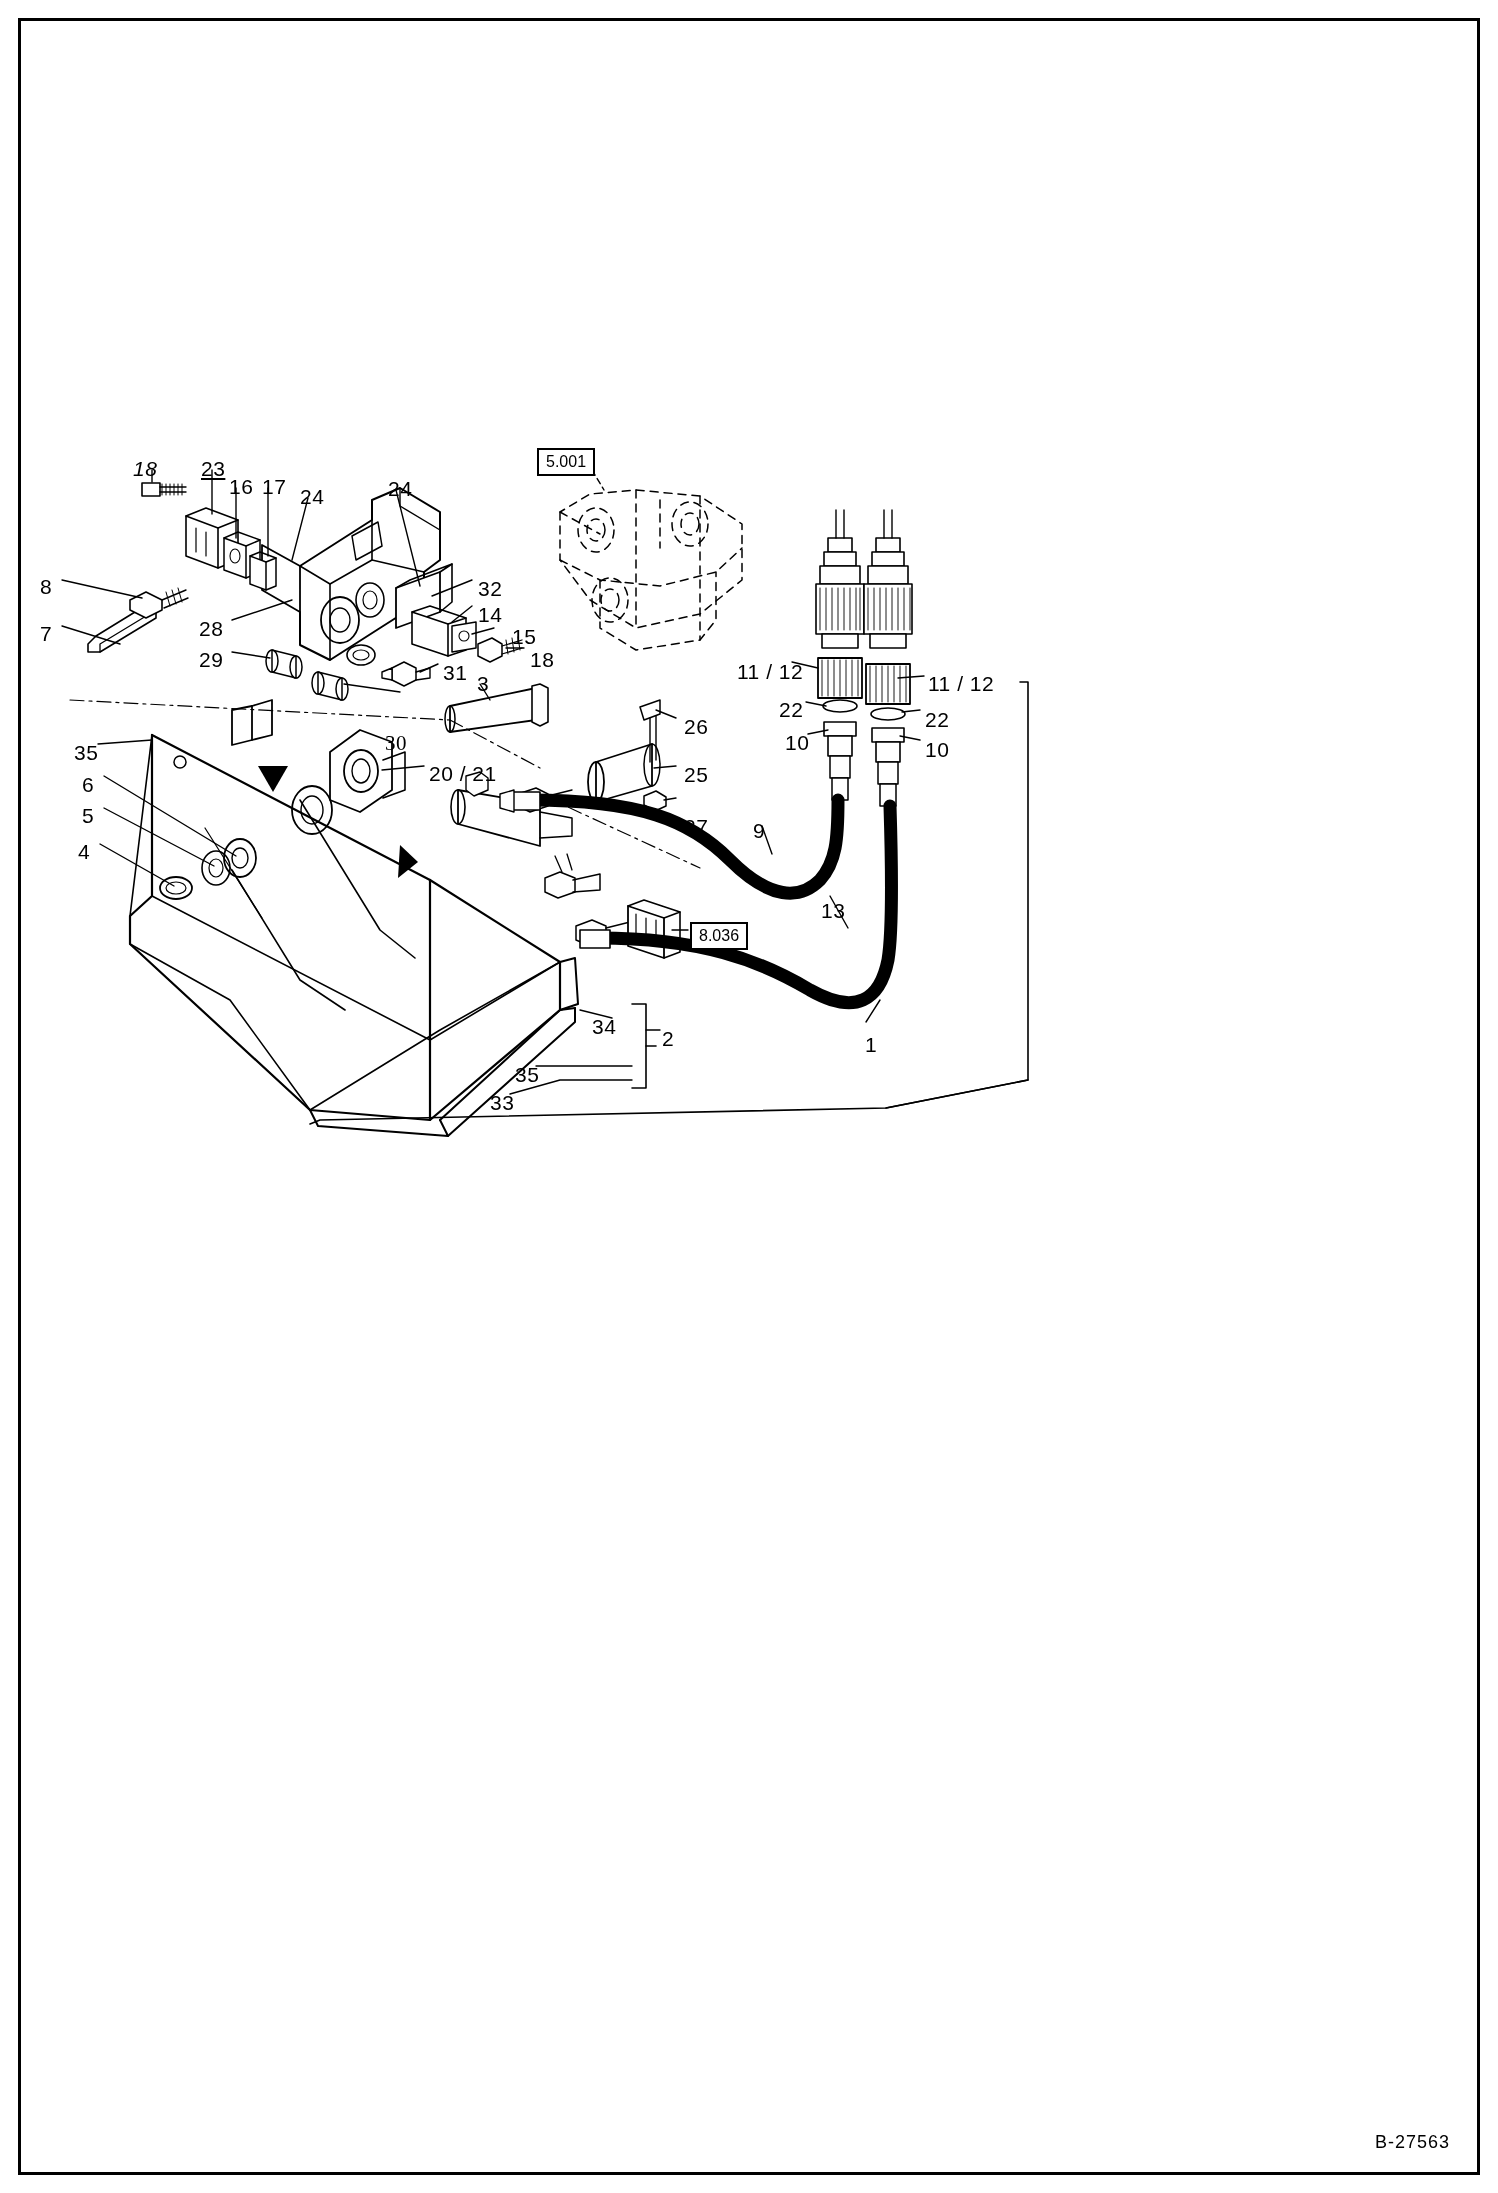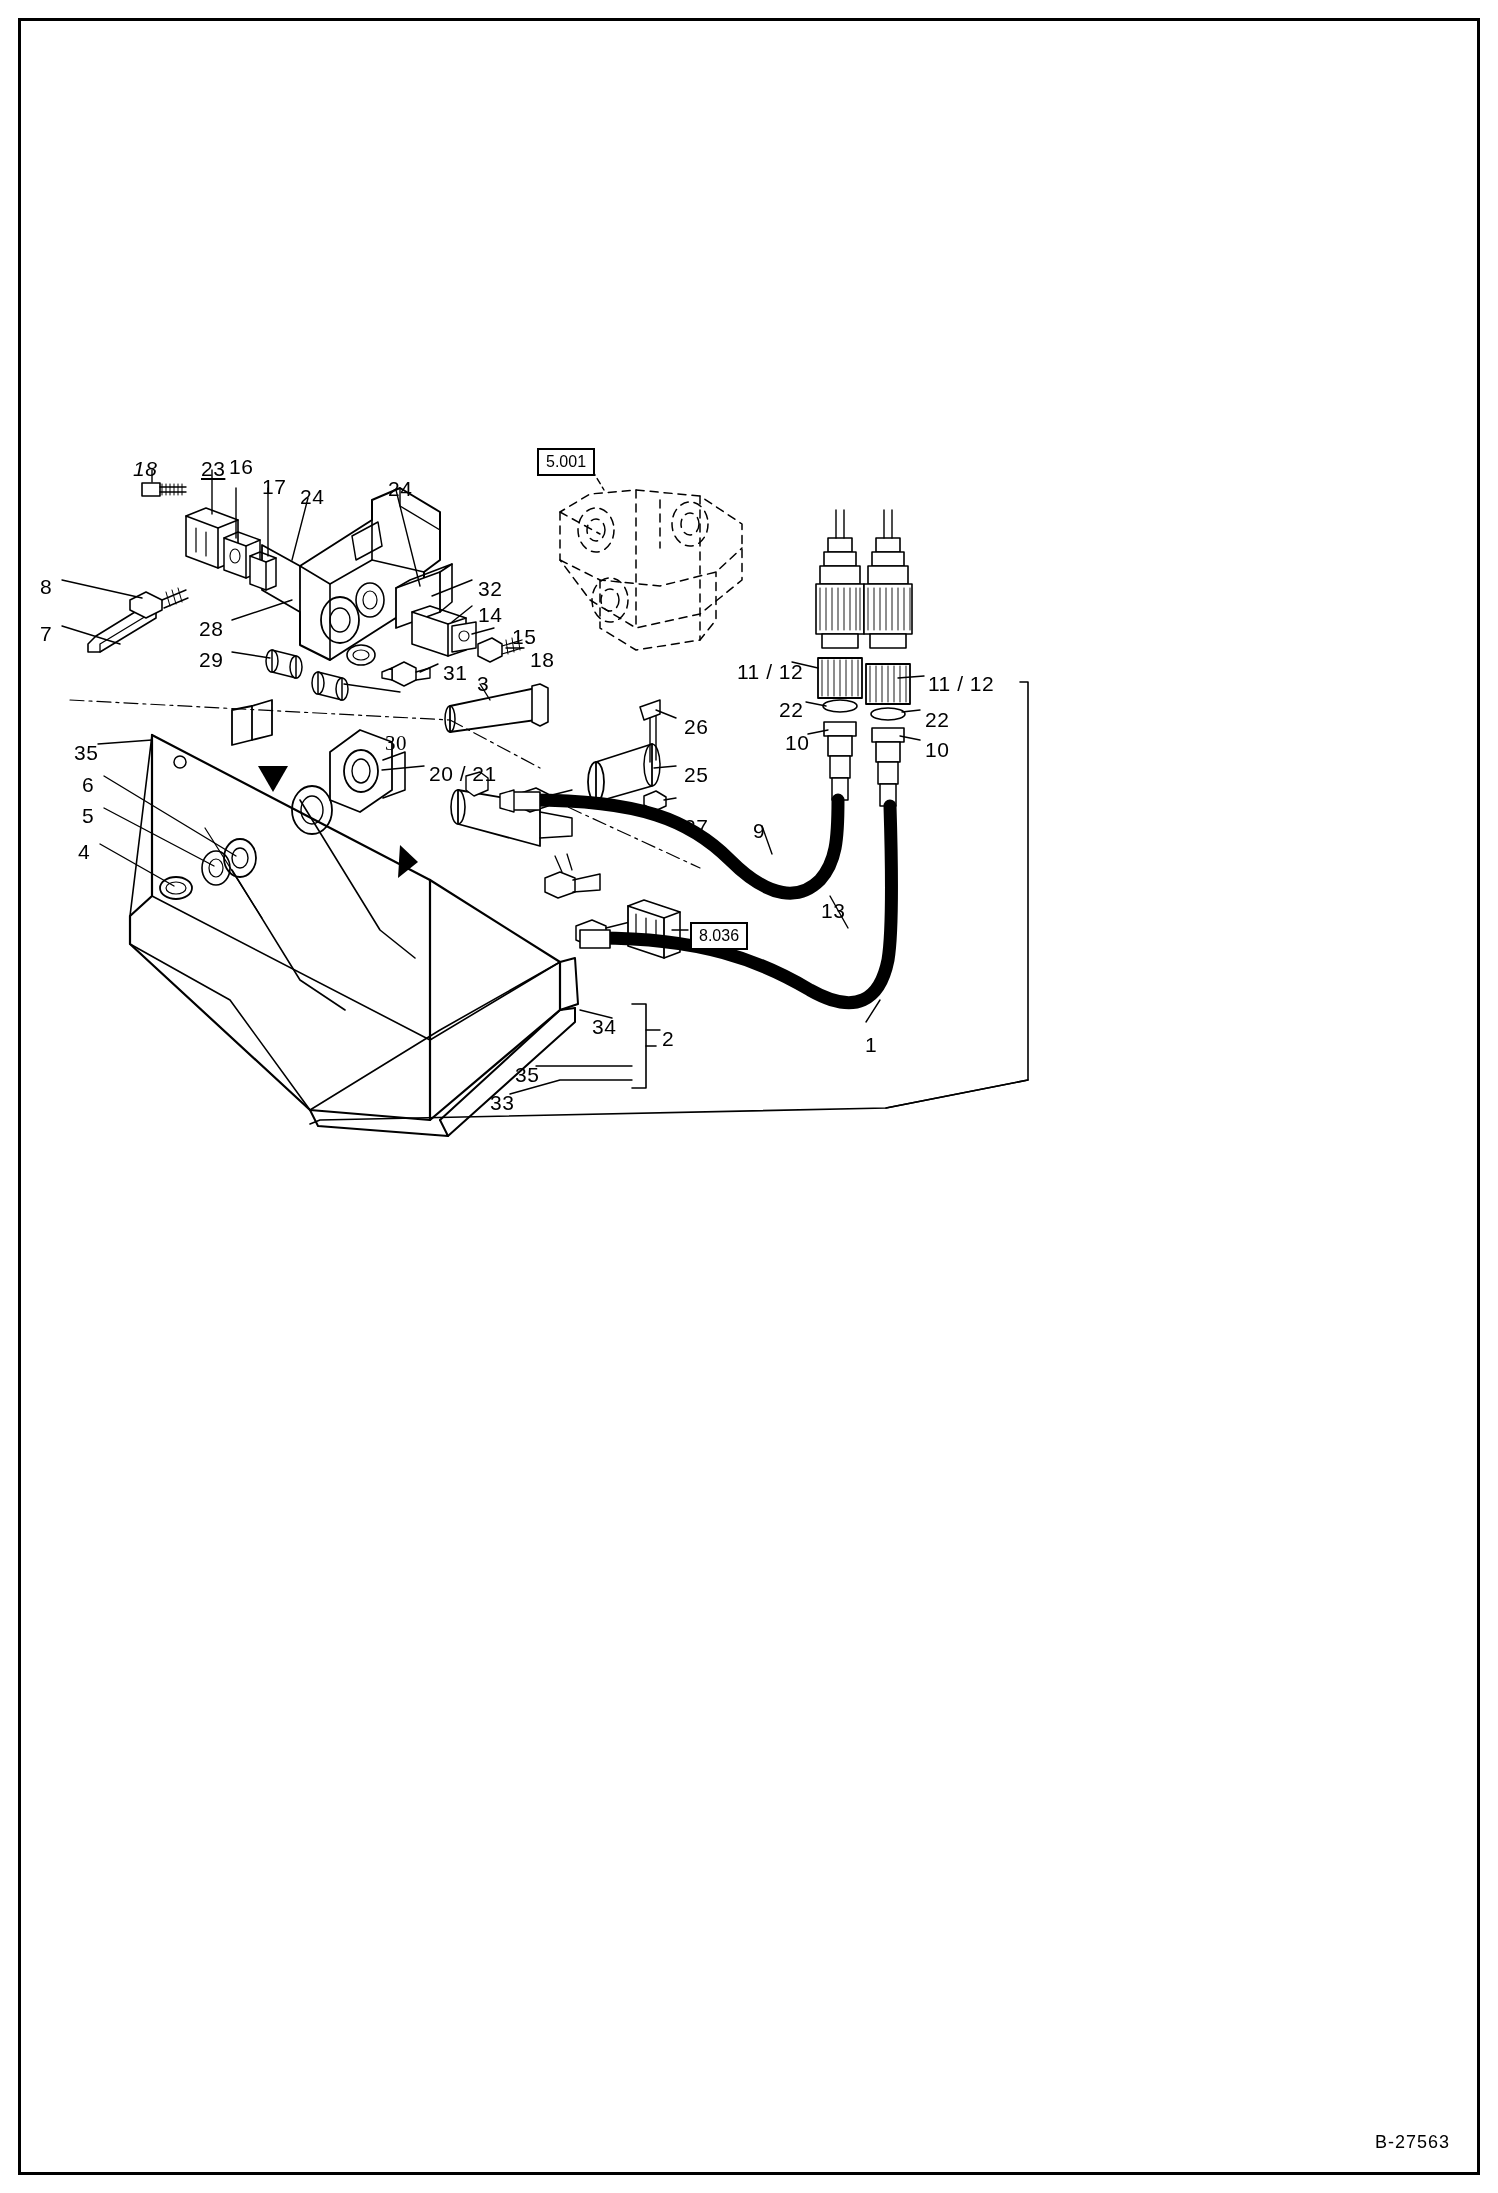--- a/index.html
+++ b/index.html
@@ -340,21 +340,21 @@
       </g>
 
     </g>
   </svg>
 
   <div class="boxref" style="left:537px; top:448px;">5.001</div>
   <div class="boxref" style="left:690px; top:922px;">8.036</div>
 
   <div class="callout" style="left:133px; top:457px;font-style:italic;">18</div>
   <div class="callout" style="left:201px; top:457px;text-decoration:underline;">23</div>
-  <div class="callout" style="left:229px; top:455px;">16</div>
+  <div class="callout" style="left:229px; top:475px;">16</div>
   <div class="callout" style="left:262px; top:475px;">17</div>
   <div class="callout" style="left:300px; top:485px;">24</div>
   <div class="callout" style="left:388px; top:477px;">24</div>
   <div class="callout" style="left:40px; top:575px;">8</div>
   <div class="callout" style="left:40px; top:622px;">7</div>
   <div class="callout" style="left:199px; top:617px;">28</div>
   <div class="callout" style="left:199px; top:648px;">29</div>
   <div class="callout" style="left:478px; top:577px;">32</div>
   <div class="callout" style="left:478px; top:603px;">14</div>
   <div class="callout" style="left:500px; top:625px;margin-left:12px;">15</div>

